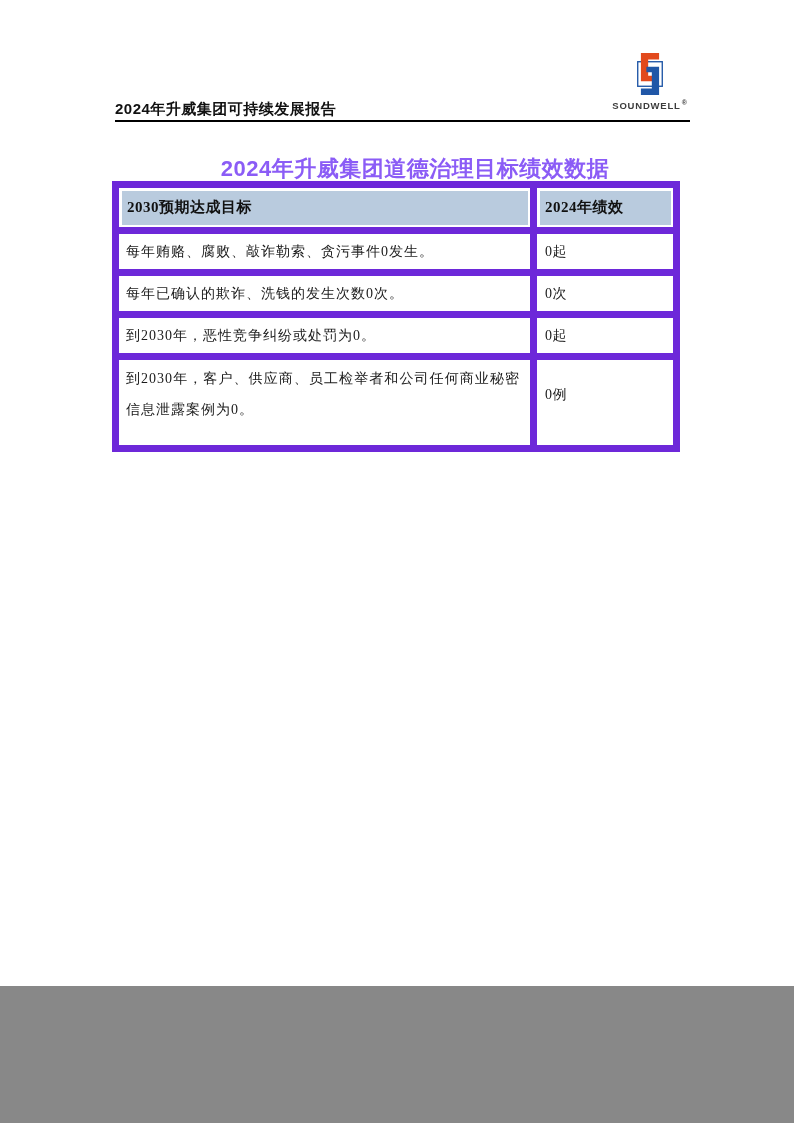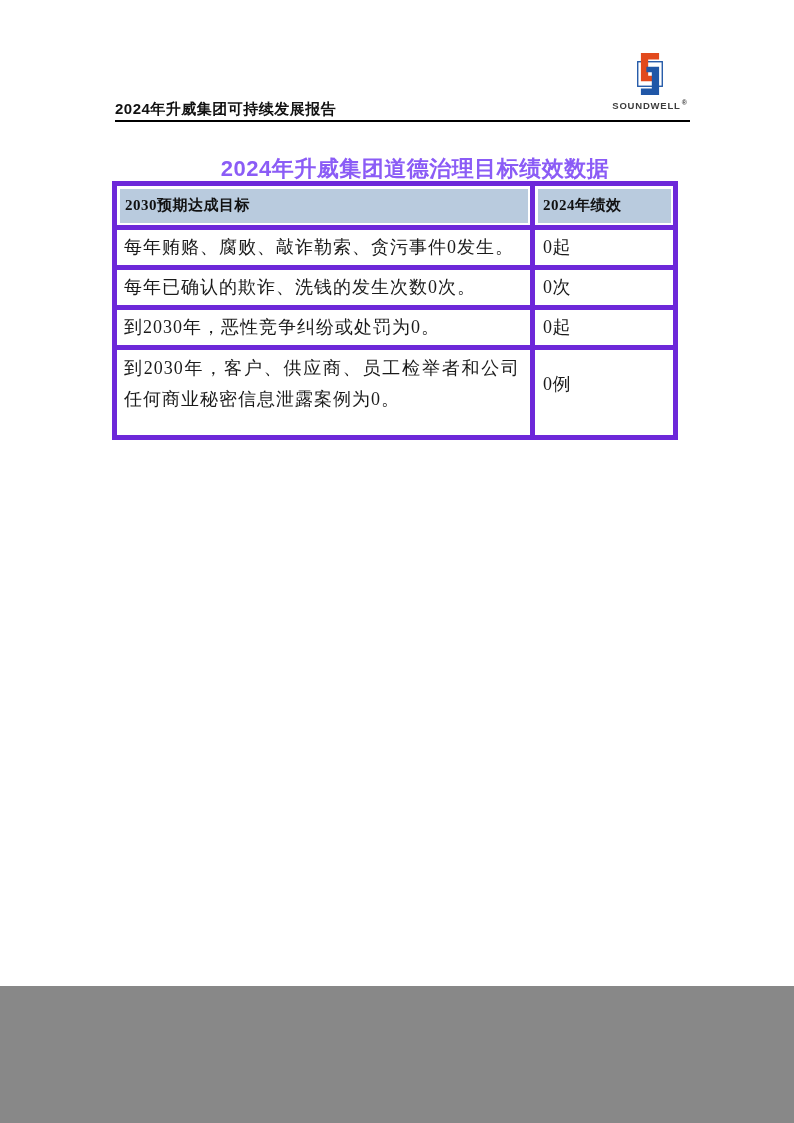--- a/index.html
+++ b/index.html
@@ -44,34 +44,34 @@
   }
   
   table.perf{
     position:absolute;left:112px;top:181px;
     width:561px;table-layout:fixed;
     border-collapse:collapse;
   }
   table.perf col.c1{width:418px;}
   table.perf col.c2{width:143px;}
   table.perf th,table.perf td{
-    border:5px solid #6d28d9;
+    border:7px solid #6d28d9;
   }
   table.perf th{
     height:33px;
     padding:3px;
     background:#b9cbde;
     background-clip:content-box;
     text-align:left;vertical-align:middle;
     font-size:15px;font-weight:700;color:#111;
   }
   .th-inner{display:block;padding:0 4px 0 5px;letter-spacing:0.5px;}
   table.perf tbody td{
     vertical-align:middle;
-    font-size:18px;line-height:31px;
+    font-size:14px;line-height:31px;
     height:35px;
   }
   td.goal{
     padding:0 10px 0 7px;
     text-align:justify;
     letter-spacing:1px;
   }
   td.val{padding:0 4px 0 8px;letter-spacing:0.5px;}
   tr.tall td{vertical-align:top;padding-top:3px;padding-bottom:20px;height:60px;}
   

